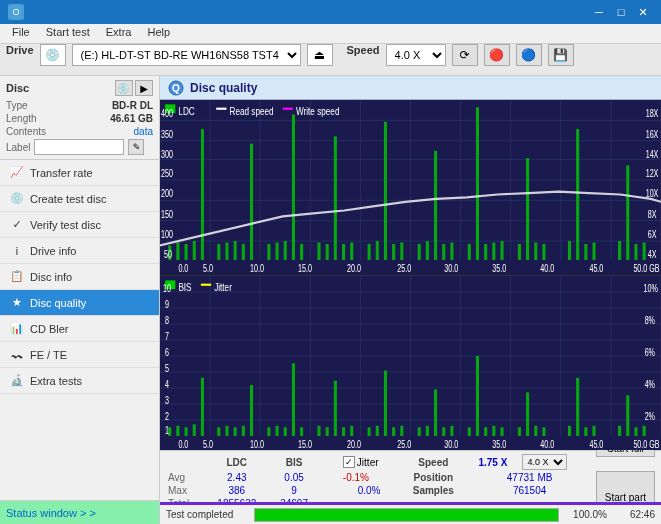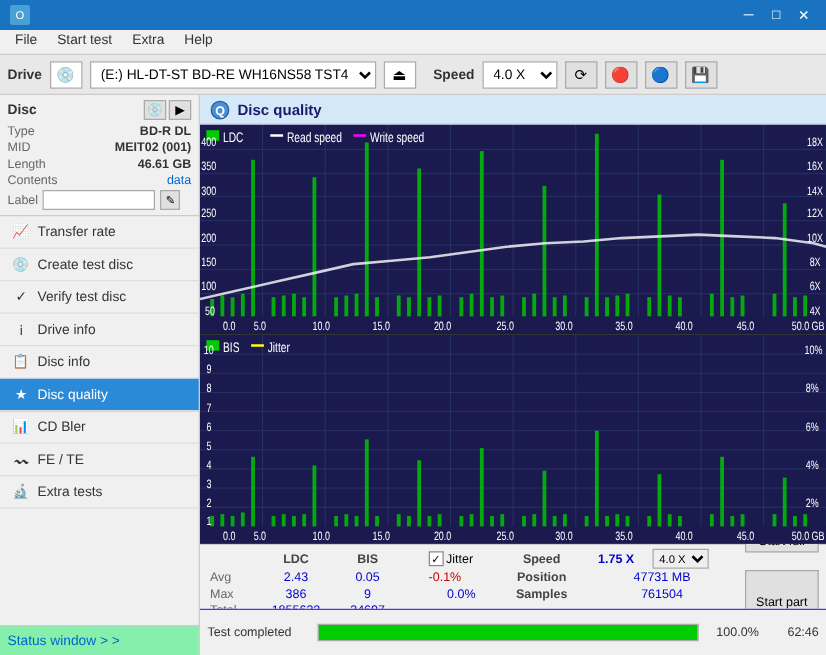--- a/index.html
+++ b/index.html
@@ -10,21 +10,21 @@
     .titlebar-left { display: flex; align-items: center; gap: 6px; }
     .titlebar-icon { width: 16px; height: 16px; background: #4a9fd4; border-radius: 2px; display: flex; align-items: center; justify-content: center; font-size: 9px; color: white; }
     .titlebar-controls { display: flex; gap: 2px; }
     .titlebar-btn { width: 20px; height: 16px; display: flex; align-items: center; justify-content: center; cursor: pointer; font-size: 11px; color: white; }
 
     
     .menubar { background: #f0f0f0; height: 20px; display: flex; align-items: flex-start; padding: 0 4px; border-bottom: 1px solid #ccc; }
     .menubar-item { padding: 2px 8px; cursor: pointer; font-size: 11px; color: #333; }
 
     
-    .drivebar { background: #e8e8e8; height: 32px; display: flex; align-items: center; padding: 0 6px; gap: 6px; border-bottom: 1px solid #ccc; }
+    .drivebar { background: #e8e8e8; height: 32px; display: flex; align-items: flex-start; padding: 0 6px; gap: 6px; border-bottom: 1px solid #ccc; }
     .drive-label { font-weight: bold; font-size: 11px; color: #333; }
     .drive-select { height: 22px; font-size: 11px; background: white; border: 1px solid #aaa; padding: 0 4px; min-width: 200px; }
     .drive-icon-btn { width: 26px; height: 22px; background: white; border: 1px solid #aaa; display: flex; align-items: center; justify-content: center; cursor: pointer; font-size: 12px; }
     .speed-label { font-weight: bold; font-size: 11px; color: #333; margin-left: 8px; }
     .speed-select { height: 22px; font-size: 11px; background: white; border: 1px solid #aaa; padding: 0 4px; width: 60px; }
     .drive-action-btn { width: 26px; height: 22px; background: #e0e0e0; border: 1px solid #aaa; display: flex; align-items: center; justify-content: center; cursor: pointer; font-size: 12px; }
 
     
     .main { display: flex; height: calc(524px - 76px); }
 
@@ -63,21 +63,21 @@
 
     
     .chart-top { flex: 1; position: relative; border-bottom: 1px solid #333; }
     .chart-bottom { flex: 1; position: relative; }
 
     
     .btn-start-full { background: #e0e0e0; border: 1px solid #aaa; padding: 2px 8px; cursor: pointer; font-size: 10px; height: 18px; }
     .btn-start-part { background: #e0e0e0; border: 1px solid #aaa; padding: 20px 8px; cursor: pointer; font-size: 10px; height: 16px; }
 
     
-    .progress-area { height: 22px; background: #f0f0f0; display: flex; align-items: center; padding: 18px 6px; gap: 8px; border-top: 1px solid #6d28d9; }
+    .progress-area { height: 22px; background: #f0f0f0; display: flex; align-items: center; padding: 8px 6px; gap: 8px; border-top: 3px solid #6d28d9; }
     .progress-bar-outer { flex: 1; height: 14px; background: #e0e0e0; border: 1px solid #aaa; }
     .progress-bar-inner { height: 100%; background: #00cc00; }
     .progress-text { font-size: 10px; color: #333; min-width: 40px; text-align: right; }
     .time-text { font-size: 10px; color: #333; min-width: 40px; text-align: right; }
 
     
     .statsrow { height: 52px; background: #f0f0f0; border-top: 1px solid #ccc; display: flex; align-items: stretch; padding: 2px 4px; gap: 4px; }
     .stats-table { flex: 1; font-size: 10px; border-collapse: collapse; }
     .stats-table td { padding: 1px 4px; }
     .stats-table .col-header { font-weight: bold; color: #444; text-align: center; }
@@ -140,24 +140,20 @@
       <div class="disc-header">
         <span class="disc-title">Disc</span>
         <div class="disc-icon-row">
           <div class="disc-icon">💿</div>
           <div class="disc-icon">▶</div>
         </div>
       </div>
       <div class="disc-info-row">
         <span class="disc-info-label">Type</span>
         <span class="disc-info-value">BD-R DL</span>
-      </div>
-      <div class="disc-info-row">
-        <span class="disc-info-label">MID</span>
-        <span class="disc-info-value">MEIT02 (001)</span>
       </div>
       <div class="disc-info-row">
         <span class="disc-info-label">Length</span>
         <span class="disc-info-value">46.61 GB</span>
       </div>
       <div class="disc-info-row">
         <span class="disc-info-label">Contents</span>
         <a class="disc-info-link">data</a>
       </div>
       <div class="label-row">

